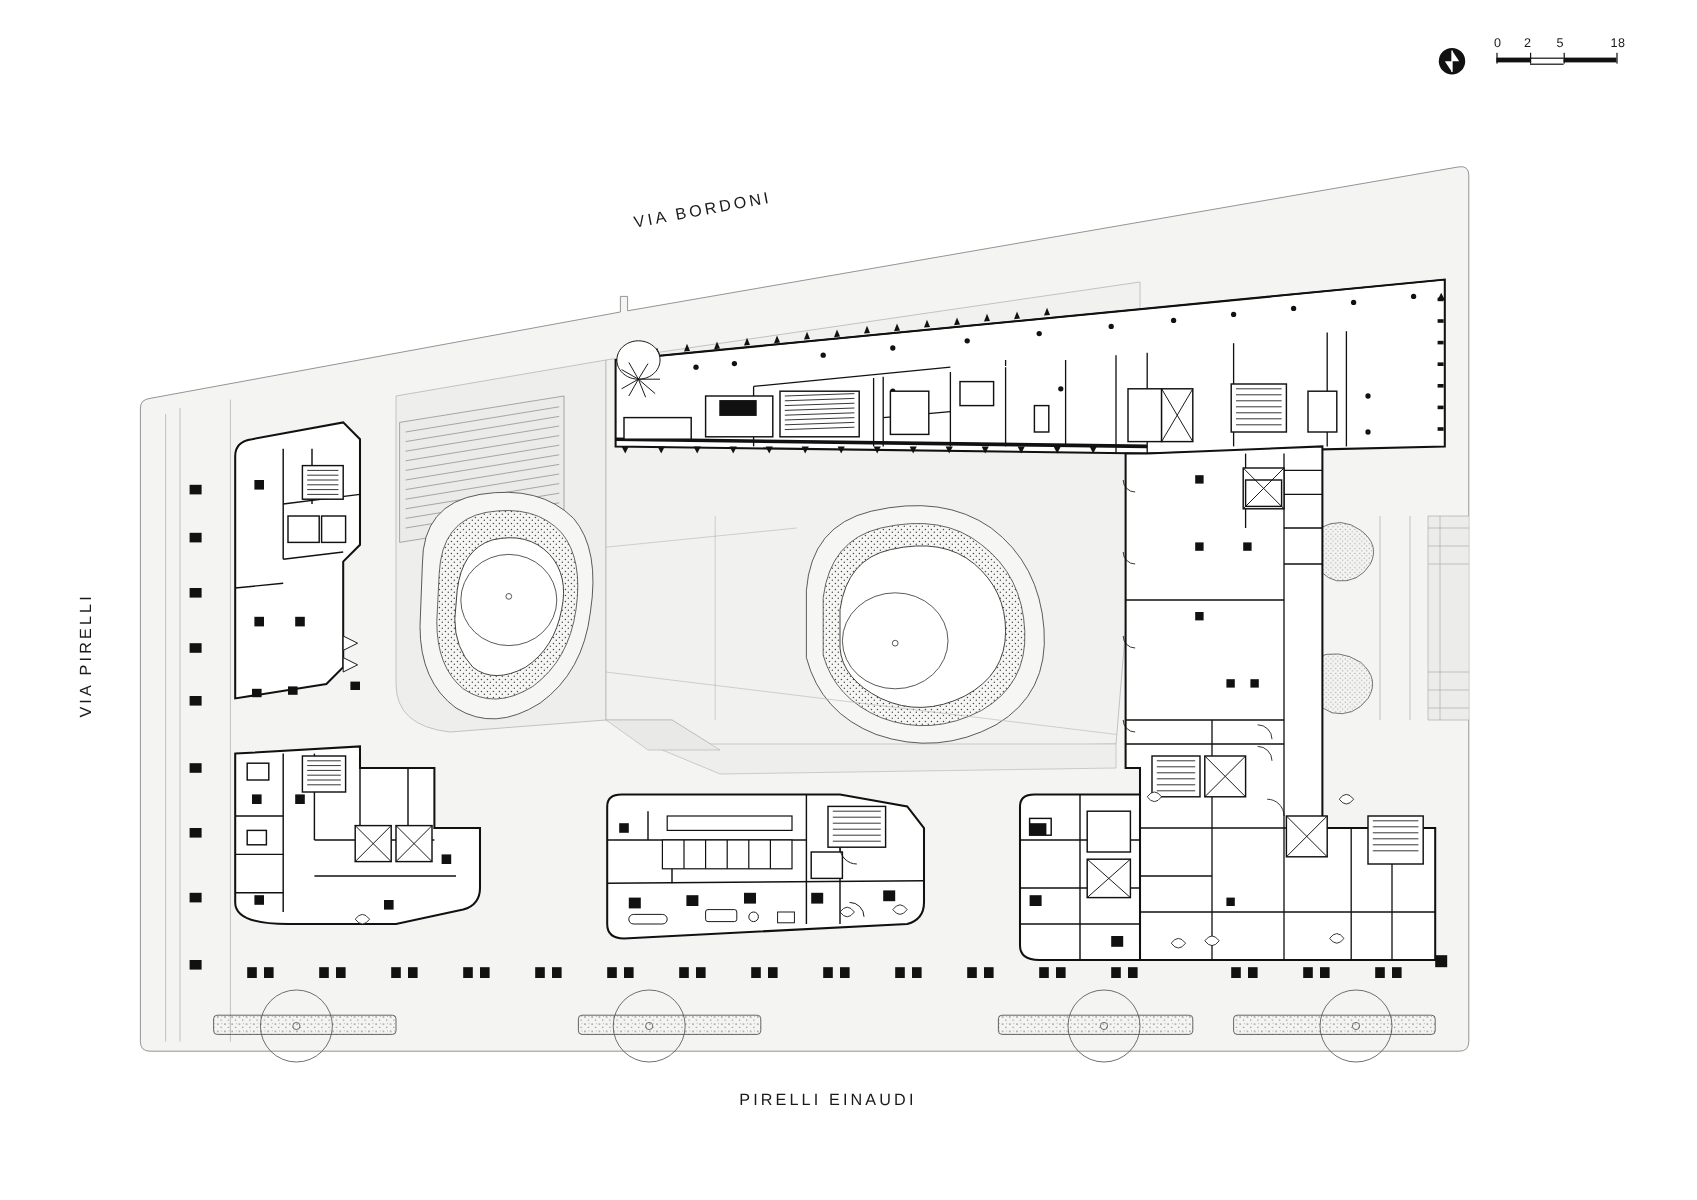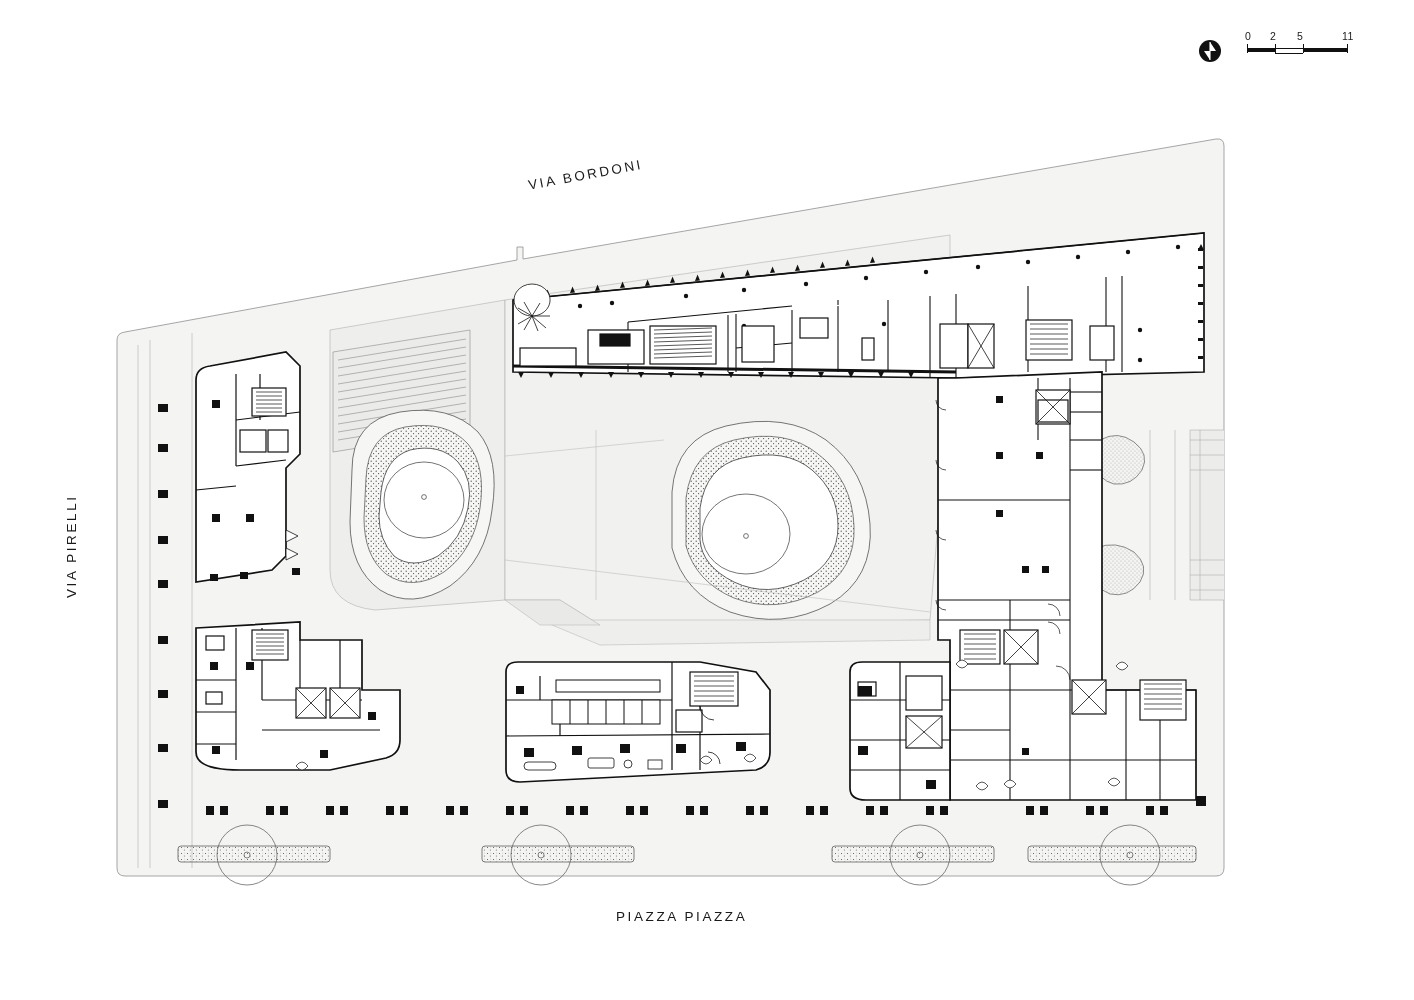--- a/index.html
+++ b/index.html
@@ -605,34 +605,34 @@
       <path d="M505,560 L930,612"></path>
       <path d="M505,456 L664,440"></path>
       <path d="M596,600 L596,430"></path>
     </g>
   </svg>
 
   <div class="street-label" id="label-bordoni">VIA BORDONI</div>
 
   <div class="street-label" id="label-pirelli">VIA PIRELLI</div>
 
-  <div class="street-label" id="label-einaudi">PIAZZA PIAZZA</div>
+  <div class="street-label" id="label-einaudi">PIRELLI EINAUDI</div>
 
   <div id="scalebar">
     <svg id="north-icon" viewBox="0 0 26 26">
       <circle cx="13" cy="13" r="11" fill="#111"></circle>
       <path d="M13,4 L13,22" stroke="#fff" stroke-width="1.1"></path>
       <path d="M13,4 L19,13 L13,13 Z" fill="#fff"></path>
       <path d="M13,13 L7,13 L13,22 Z" fill="#fff"></path>
     </svg>
 
     <span class="scale-num" id="scale-0">0</span>
     <span class="scale-num" id="scale-2">2</span>
     <span class="scale-num" id="scale-5">5</span>
-    <span class="scale-num" id="scale-10">11</span>
+    <span class="scale-num" id="scale-10">18</span>
 
     <div class="scale-track scale-seg-dark" style="left:50px; width:28px;"></div>
     <div class="scale-track scale-seg-light" style="left:78px; width:28px;"></div>
     <div class="scale-track scale-seg-dark" style="left:106px; width:44px;"></div>
 
     <div class="tick" style="left:50px;"></div>
     <div class="tick" style="left:78px;"></div>
     <div class="tick" style="left:106px;"></div>
     <div class="tick" style="left:150px;"></div>
   </div>

